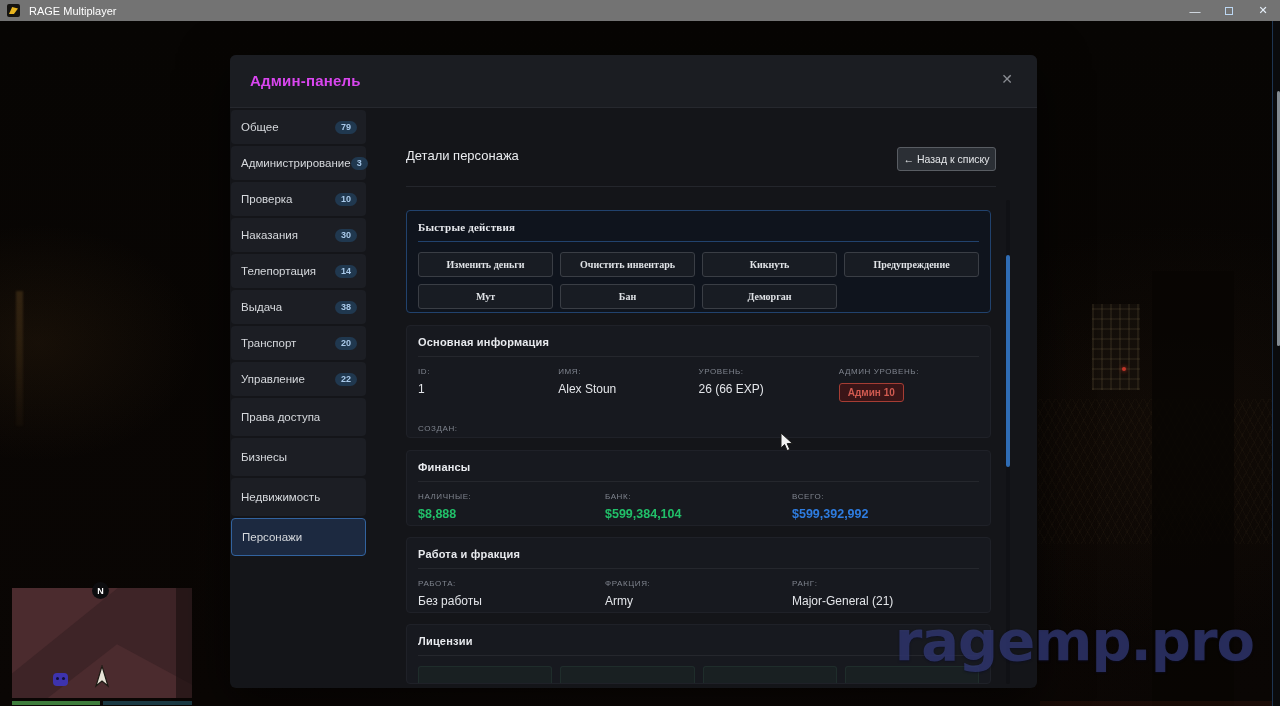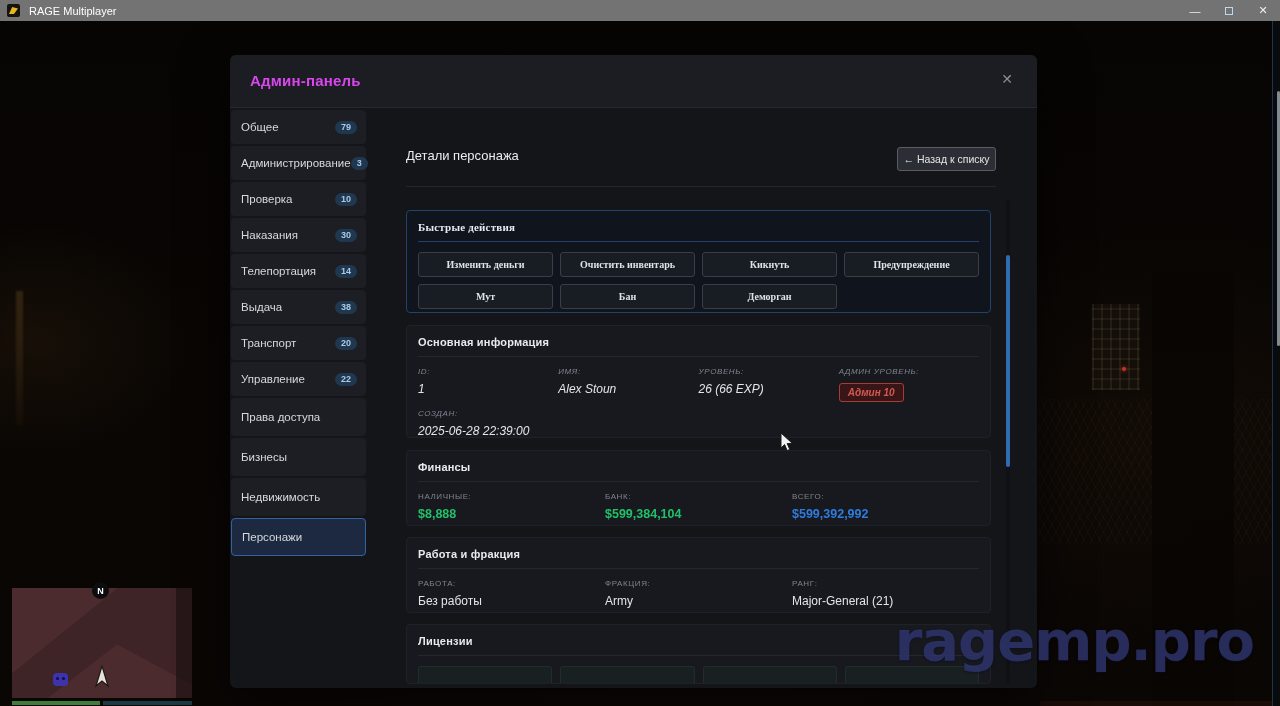--- a/index.html
+++ b/index.html
@@ -104,21 +104,21 @@
   .panel { position:absolute; left:176px; width:585px; background:#17191f;
     border:1px solid #1f2128; border-radius:4px; padding:10px 11px; overflow:hidden; }
   .panel-title { font-size:11px; font-weight:bold; color:#e8eaee; letter-spacing:.2px; }
   .p-div { height:1px; background:#25272d; margin:8px 0 10px; }
   .quick { background:#0f141d; border-color:#21426d;font-family:Liberation Serif, serif; }
   .quick .p-div { background:#21426d; }
   .btn-grid { display:grid; grid-template-columns:repeat(4,1fr); gap:7px; }
   .qbtn { height:25px; background:#181c23; border:1px solid #3a3e45; border-radius:3px;
     color:#dfe2e6; font-size:10px; font-weight:bold; display:flex; align-items:center;
     justify-content:center; white-space:nowrap; }
-  .grid4 { display:grid; grid-template-columns:repeat(4,1fr); row-gap:7px;font-style:italic; }
+  .grid4 { display:grid; grid-template-columns:repeat(4,1fr); row-gap:22px; }
   .grid3 { display:grid; grid-template-columns:repeat(3,1fr); }
   .f-label { font-size:8px; color:#7f848e; letter-spacing:.6px; margin-bottom:6px; }
   .f-value { font-size:12px; color:#e3e5e9; }
   .money { font-weight:bold; font-size:12.5px; }
   .green { color:#21c069; }
   .blue  { color:#2e7ce0; }
   .admin-badge { display:inline-block; padding:3px 8px; background:#3a1517;
     border:1px solid #a63d34; border-radius:3px; color:#d05a50; font-size:10px; font-weight:bold; }
   .license-chips { display:flex; gap:8px; }
   .license-chip { width:138px; height:22px; border-radius:3px;

